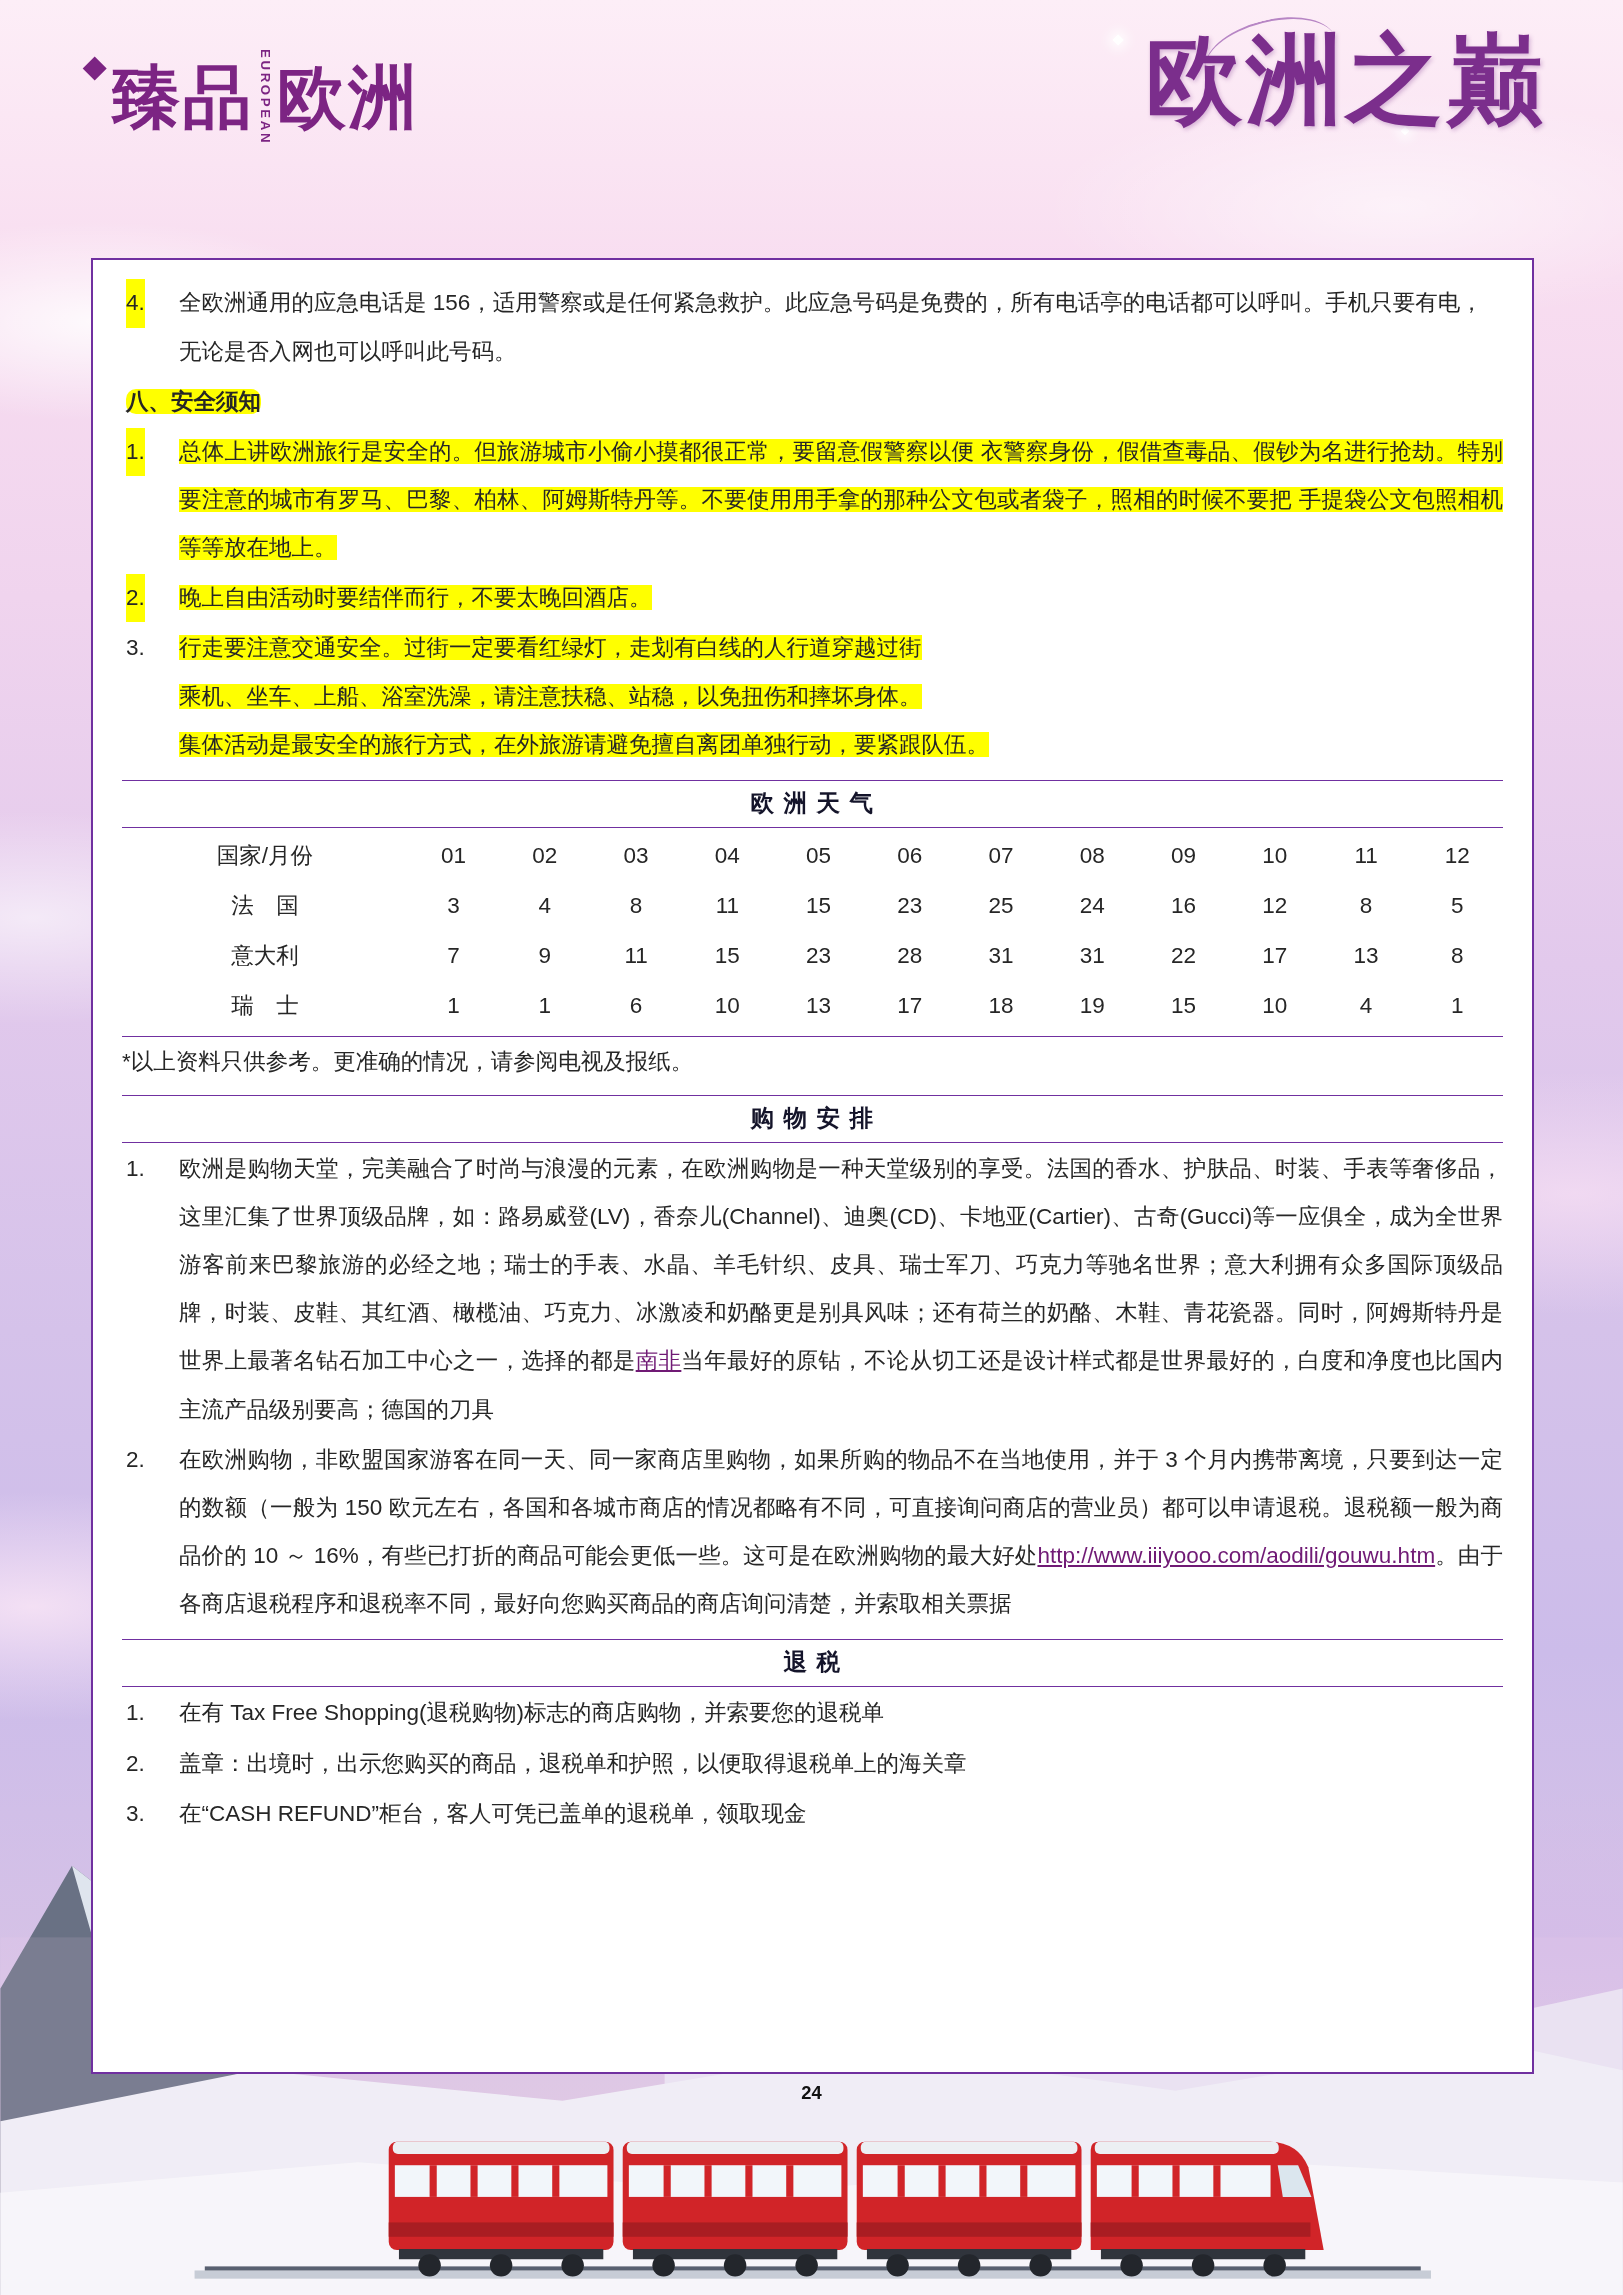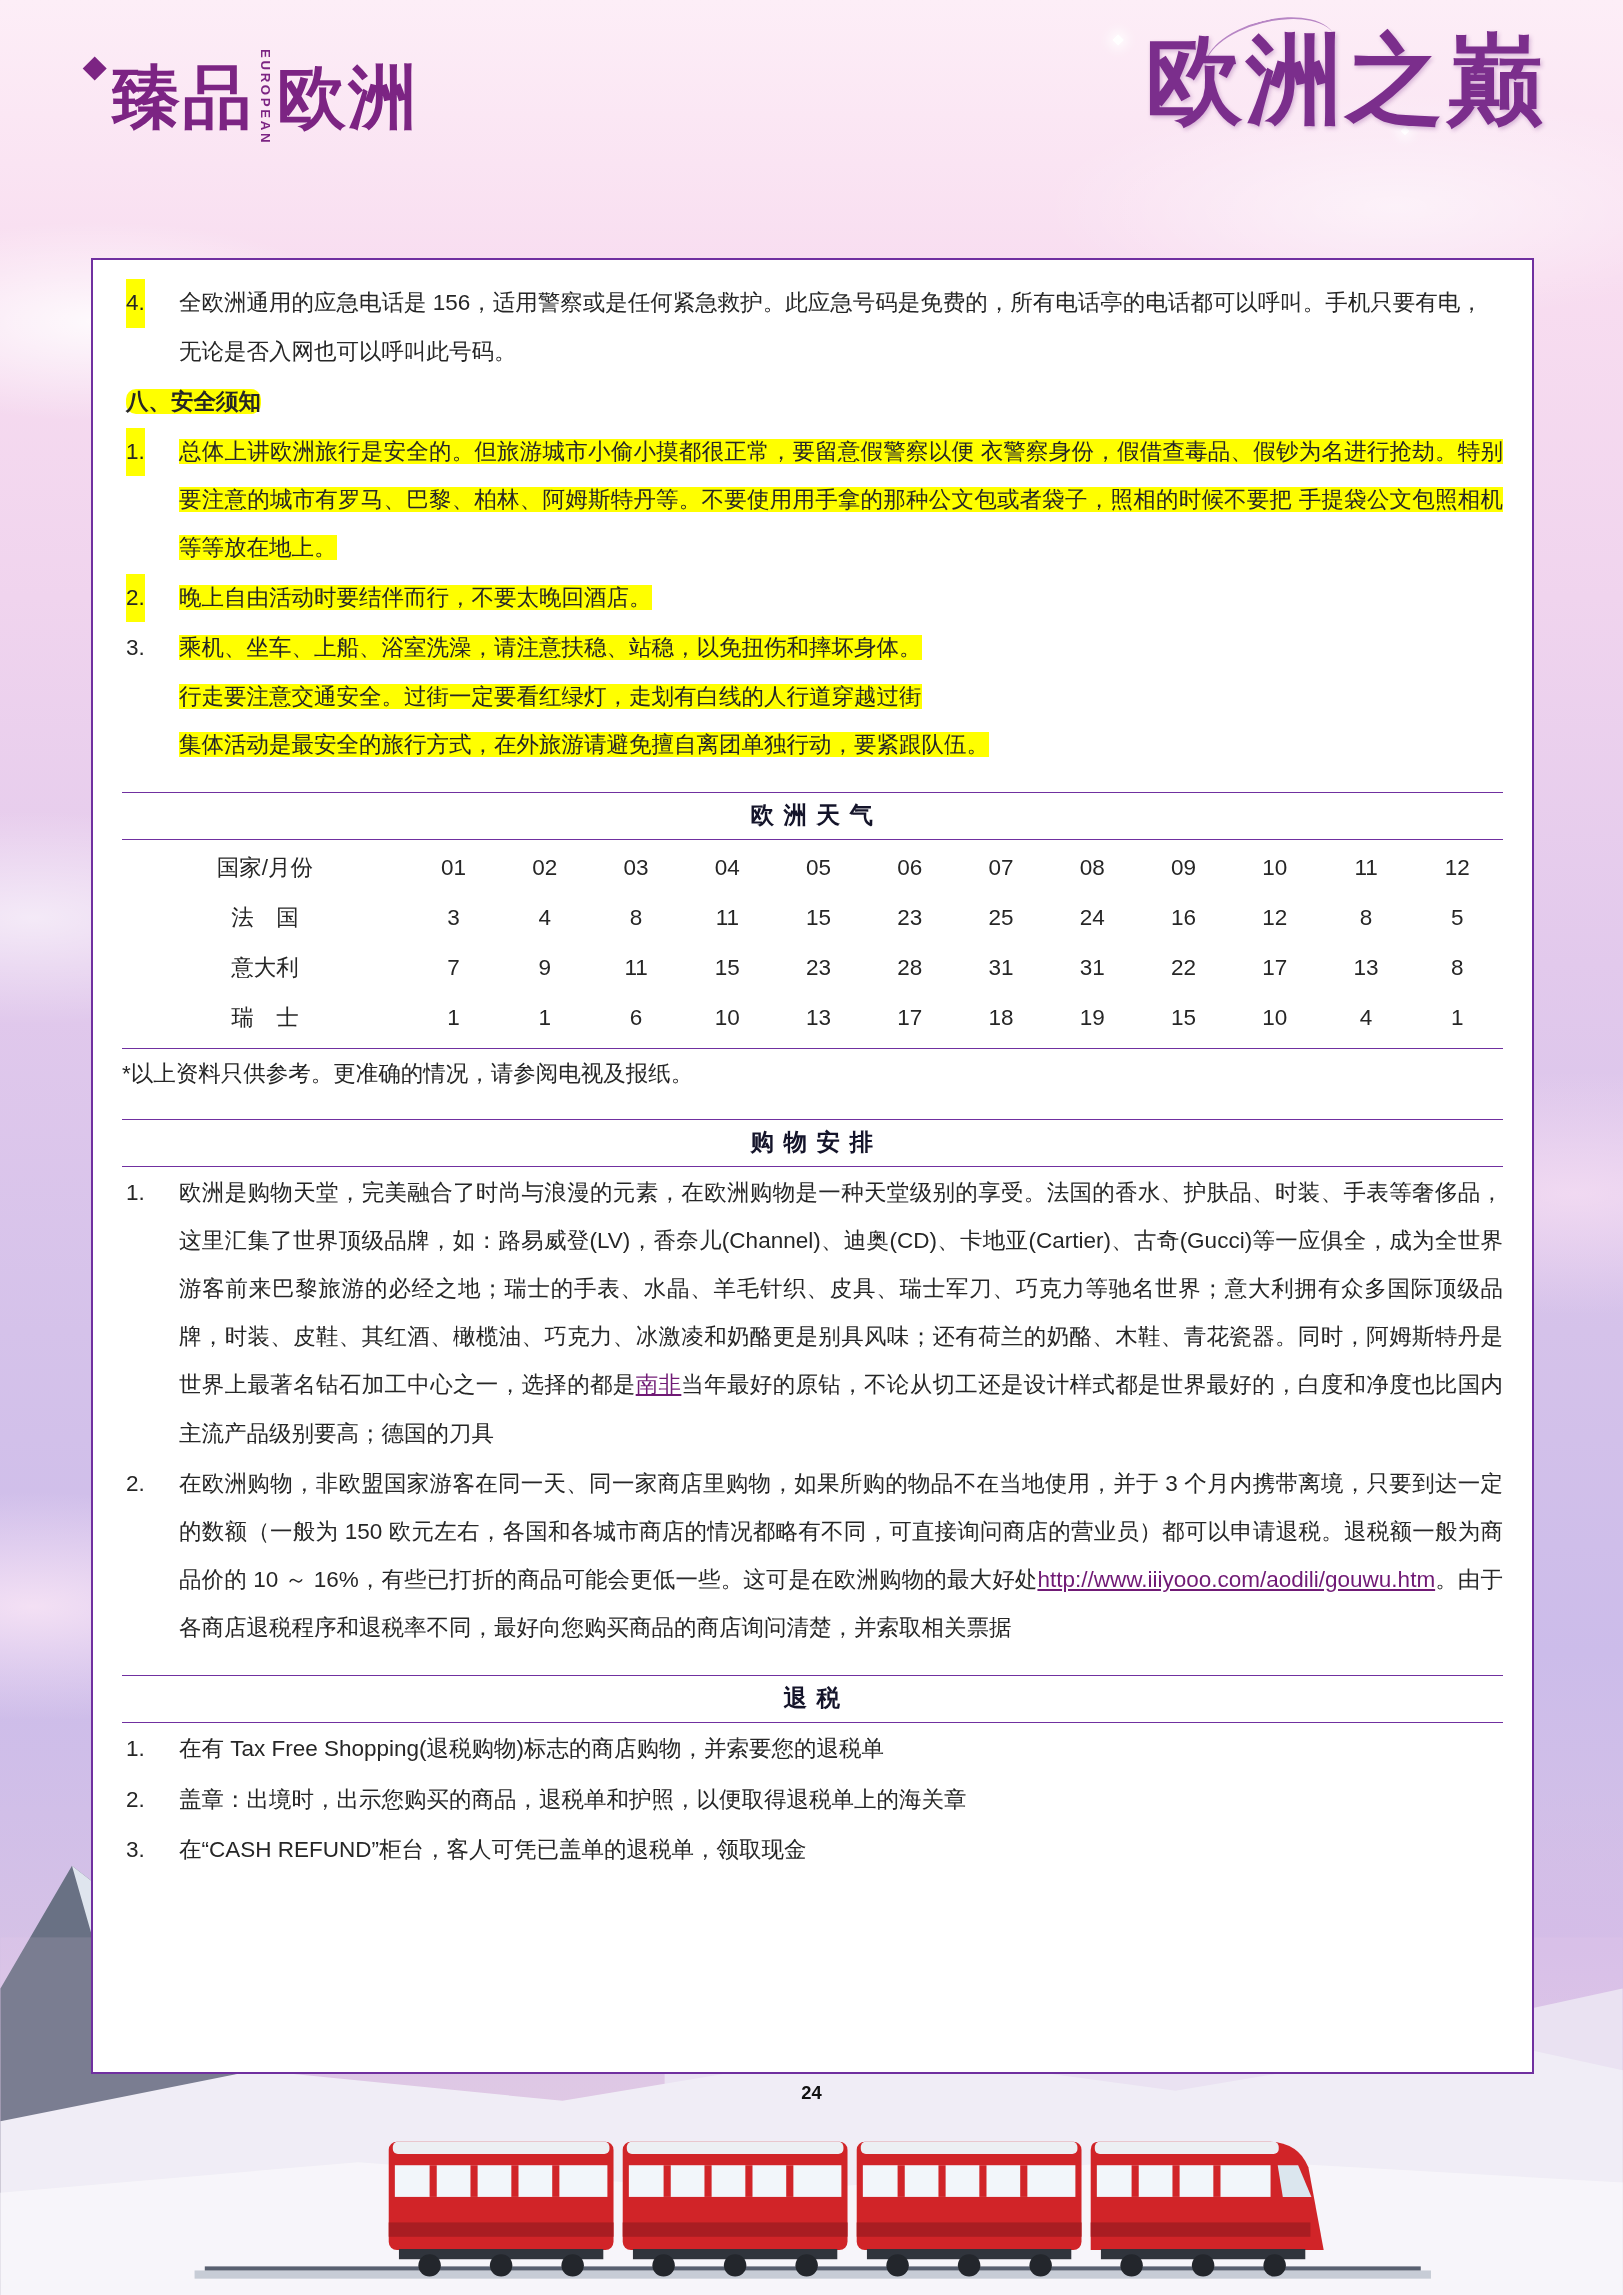--- a/index.html
+++ b/index.html
@@ -32,21 +32,21 @@
     position:absolute;left:91px;top:258px;width:1443px;height:1816px;box-sizing:border-box;
     background:#ffffff;border:2px solid #7030a0;padding:17.4px 29px;overflow:hidden;
     font-size:22.5px;line-height:2.14;color:#262626;
   }
   .item{position:relative;padding-left:57px;margin:2px 0;}
   .num{position:absolute;left:4.1px;top:0;}
   .hl{background:#ffff00;}
   .bold{font-weight:700;border-radius:10px;}
   .sec-inline{padding-left:4.1px;font-weight:700;margin:1px 0;}
   .jtext{text-align:justify;}
-  .sec-row{margin-top:23px;border-top:1.5px solid #7030a0;border-bottom:1.5px solid #7030a0;text-align:center;font-weight:700;font-size:23.5px;line-height:1.7;padding:3.1px 0;color:#14142a;letter-spacing:1.5px;}
+  .sec-row{margin-top:11px;border-top:1.5px solid #7030a0;border-bottom:1.5px solid #7030a0;text-align:center;font-weight:700;font-size:23.5px;line-height:1.7;padding:3.1px 0;color:#14142a;letter-spacing:1.5px;}
   .caption-row{border-bottom:1.5px solid #7030a0;padding:5.1px 0 6.1px;line-height:1.7;}
   .footnote-row{border-top:1.5px solid #7030a0;padding:5.1px 0 1px;line-height:1.8;}
   .wtable{padding:3.1px 0 5.1px;}
   .wrow{display:grid;grid-template-columns:286px repeat(12,1fr);align-items:center;min-height:50px;}
   .wcell{text-align:center;line-height:1.4;}
   .link{color:#701a75;text-decoration:underline;cursor:pointer;}
   .page-num{position:absolute;left:0;top:2082px;width:1623px;text-align:center;font-size:18.4px;font-weight:700;color:#111;}
 </style>
 </head>
 <body>
@@ -156,22 +156,22 @@
   </div>
 
   <div class="item">
     <span class="num hl">2.</span>
     <div><span class="hl">晚上自由活动时要结伴而行，不要太晚回酒店。</span></div>
   </div>
 
   <div class="item">
     <span class="num">3.</span>
     <div>
+      <div><span class="hl">行走要注意交通安全。过街一定要看红绿灯，走划有白线的人行道穿越过街</span></div>
       <div><span class="hl">乘机、坐车、上船、浴室洗澡，请注意扶稳、站稳，以免扭伤和摔坏身体。</span></div>
-      <div><span class="hl">行走要注意交通安全。过街一定要看红绿灯，走划有白线的人行道穿越过街</span></div>
       <div><span class="hl">集体活动是最安全的旅行方式，在外旅游请避免擅自离团单独行动，要紧跟队伍。</span></div>
     </div>
   </div>
 
   <div class="sec-row">欧 洲 天 气</div>
   <div class="wtable">
       <div class="wrow">
         <div class="wcell">国家/月份</div>
         <div class="wcell">01</div>
         <div class="wcell">02</div>

